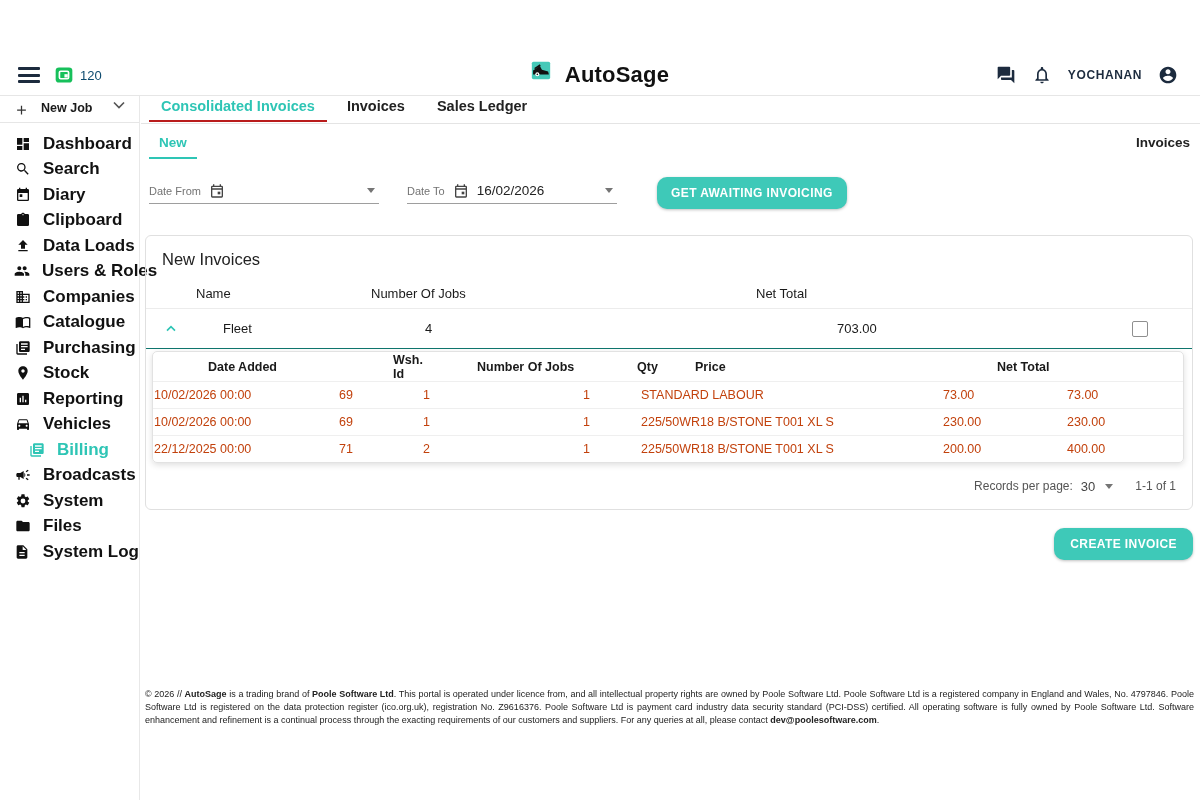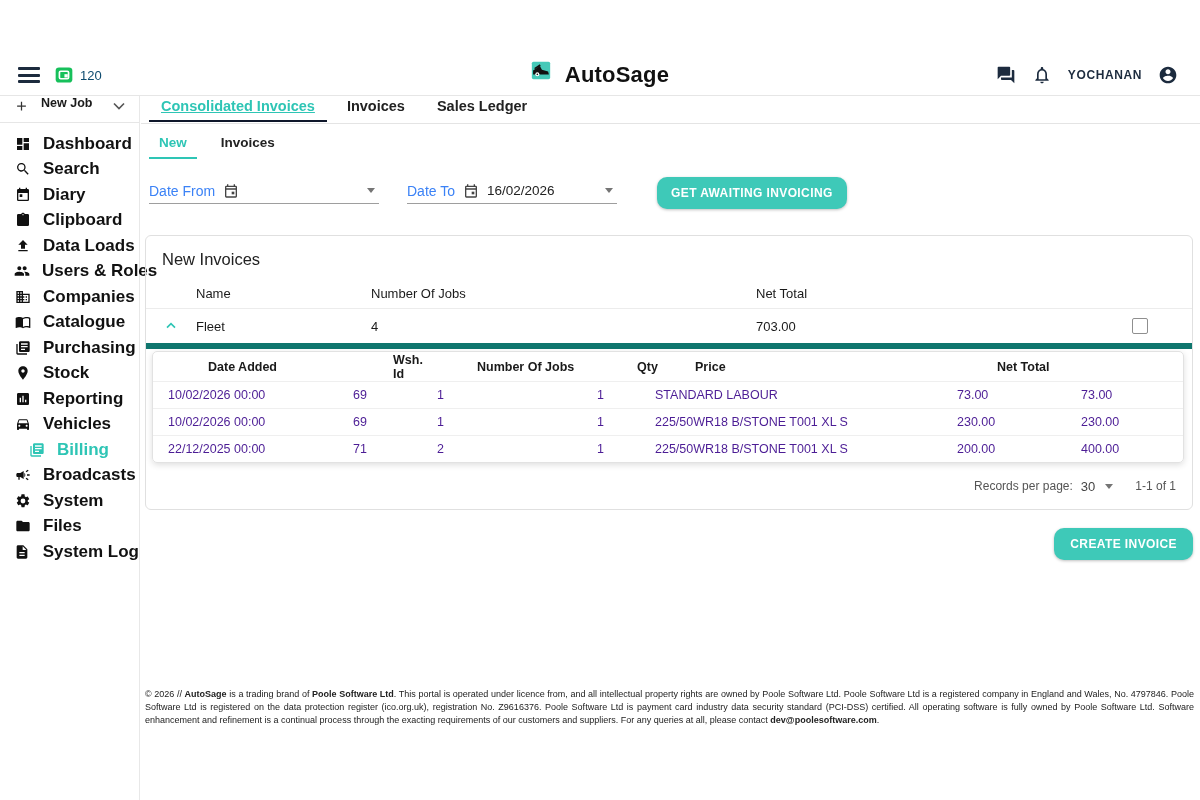--- a/index.html
+++ b/index.html
@@ -15,67 +15,67 @@
   .credits-num { font-size:13px; font-weight:400; color:#0c4a6e; }
   .logo-wrap { flex:1; display:flex; align-items:center; justify-content:center; gap:4px; }
   .logo-text { font-size:22px; font-weight:700; color:#111; letter-spacing:0.2px; }
   .header-right { display:flex; align-items:center; gap:16px; padding-right:22px; width:300px; justify-content:flex-end; color:#1c2b3e; }
   .username { font-size:12px; font-weight:700; letter-spacing:0.6px; color:#1c2b3e; }
 
   .top-divider { position:absolute; top:95px; left:0; width:1200px; height:1px; background:#e6e6e6; }
 
   
   .sidebar { position:absolute; top:96px; left:0; width:140px; bottom:0; background:#fff; border-right:1px solid #e8e8e8; }
-  .newjob-row { height:27px; display:flex; align-items:flex-start; padding:0 10px 16px 14px; border-bottom:1px solid #e6e6e6; cursor:pointer; }
+  .newjob-row { height:27px; display:flex; align-items:flex-end; padding:0 10px 7px 14px; border-bottom:1px solid #e6e6e6; cursor:pointer; }
   .newjob-label { font-size:12.5px; font-weight:700; color:#1a1a1a; margin-left:12px; flex:1; }
   .nav { padding-top:8px; }
   .nav-item { display:flex; align-items:center; height:25.5px; padding-left:14px; cursor:pointer; color:#111; }
   .nav-item .nicon { width:17px; height:17px; display:flex; align-items:center; justify-content:center; }
   .nav-item .nicon svg { width:16px; height:16px; fill:currentColor; }
   .nav-item .nlabel { font-size:17px; font-weight:600; margin-left:12px; white-space:nowrap; }
   .nav-item.active { color:#2ec5b5;padding-left:28px; }
 
   
   .main { position:absolute; top:96px; left:141px; right:0; bottom:0; }
   .tabbar { height:28px; display:flex; align-items:flex-start; gap:8px; border-bottom:1px solid #e4e4e4; padding-left:8px; }
   .tab { font-size:14.5px; font-weight:700; color:#222; padding:2px 12px 6px 12px; cursor:pointer; }
-  .tab.active { color:#2ec5b5; border-bottom:2px solid #0f172a; margin-bottom:-1px;text-decoration:underline; }
-  .subtabs { display:flex; gap:14px; padding-left:8px; margin-top:9px; }
+  .tab.active { color:#2ec5b5; border-bottom:2px solid #b91c1c; margin-bottom:-1px; }
+  .subtabs { display:flex; gap:14px; padding-left:8px; margin-top:9px;justify-content:space-between; }
   .subtab { font-size:13.5px; font-weight:700; color:#222; padding:2px 10px 7px 10px; cursor:pointer; }
   .subtab.active { color:#2ec5b5; border-bottom:2px solid #2ec5b5; }
 
   .filter-row { display:flex; align-items:center; margin:18px 0 0 8px; }
   .date-field { display:flex; align-items:center; border-bottom:1px solid #9e9e9e; padding-bottom:4px; }
-  .date-label { font-size:14px; color:#3b82f6; margin-right:8px; }
+  .date-label { font-size:11px; color:#737373; margin-right:8px; }
   .cal-icon svg { width:16px; height:16px; fill:#444; display:block; }
   .date-value { font-size:13.5px; color:#222; margin-left:8px; }
   .caret { width:0; height:0; border-left:4px solid transparent; border-right:4px solid transparent; border-top:5px solid #757575; margin-left:auto; margin-right:4px; }
   .df { width:230px; }
   .dt { width:210px; margin-left:28px; }
   .btn { background:#3ec9b8; color:#fff; font-weight:700; font-size:12px; letter-spacing:0.4px; border:none; border-radius:10px; cursor:pointer; box-shadow:0 1px 3px rgba(0,0,0,.25); font-family:"Liberation Sans", sans-serif; }
   .get-btn { margin-left:40px; padding:9px 14px; }
 
   
   .card { margin:26px 7px 0 4px; border:1px solid #e0e0e0; border-radius:6px; padding-bottom:6px; }
   .card-title { font-size:16.5px; color:#222; padding:14px 0 10px 16px; }
   .grid-outer { display:grid; grid-template-columns:50px 175px 385px 1fr 60px; align-items:center; }
   .outer-head { height:30px; border-bottom:1px solid #ececec; }
   .outer-head > div { font-size:13px; font-weight:400; }
-  .outer-row { height:40px; border-bottom:6px solid #0f766e; }
+  .outer-row { height:40px; border-bottom:1px solid #0f766e;gap:27px; }
   .outer-row > div { font-size:13px; }
   .expander { display:flex; justify-content:center; cursor:pointer; }
   .expander svg { width:16px; height:16px; stroke:#2ec5b5; stroke-width:2.5; fill:none; }
   .checkbox { width:16px; height:16px; border:1.5px solid #8f8f8f; border-radius:2px; background:#fff; cursor:pointer; }
 
   .inner-table { margin:2px 8px 0 6px; border:1px solid #e2e2e2; border-radius:5px; box-shadow:0 2px 6px rgba(0,0,0,.13); overflow:hidden; }
   .grid-inner { display:grid; grid-template-columns:185px 84px 160px 58px 302px 124px 1fr; align-items:center; }
   .inner-head { height:29px; }
   .inner-head > div { font-size:12.5px; font-weight:700; padding-left:15px;margin-left:40px; }
   .inner-row { height:27px; border-top:1px solid #efefef; }
-  .inner-row > div { font-size:12.5px; color:#4c1d95; padding-left:15px; white-space:nowrap; }
+  .inner-row > div { font-size:12.5px; color:#c2410c; padding-left:1px; white-space:nowrap; }
 
   .pagination { display:flex; align-items:center; justify-content:flex-end; height:34px; margin-top:6px; padding-right:16px; gap:8px; }
   .pag-label { font-size:12px; color:#555; }
   .pag-value { font-size:13px; color:#444; }
   .pag-range { font-size:12px; color:#555; margin-left:10px; }
 
   .create-row { display:flex; justify-content:flex-end; margin:18px 7px 0 0;padding-left:19px; }
   .create-btn { padding:9px 16px; }
 
   

